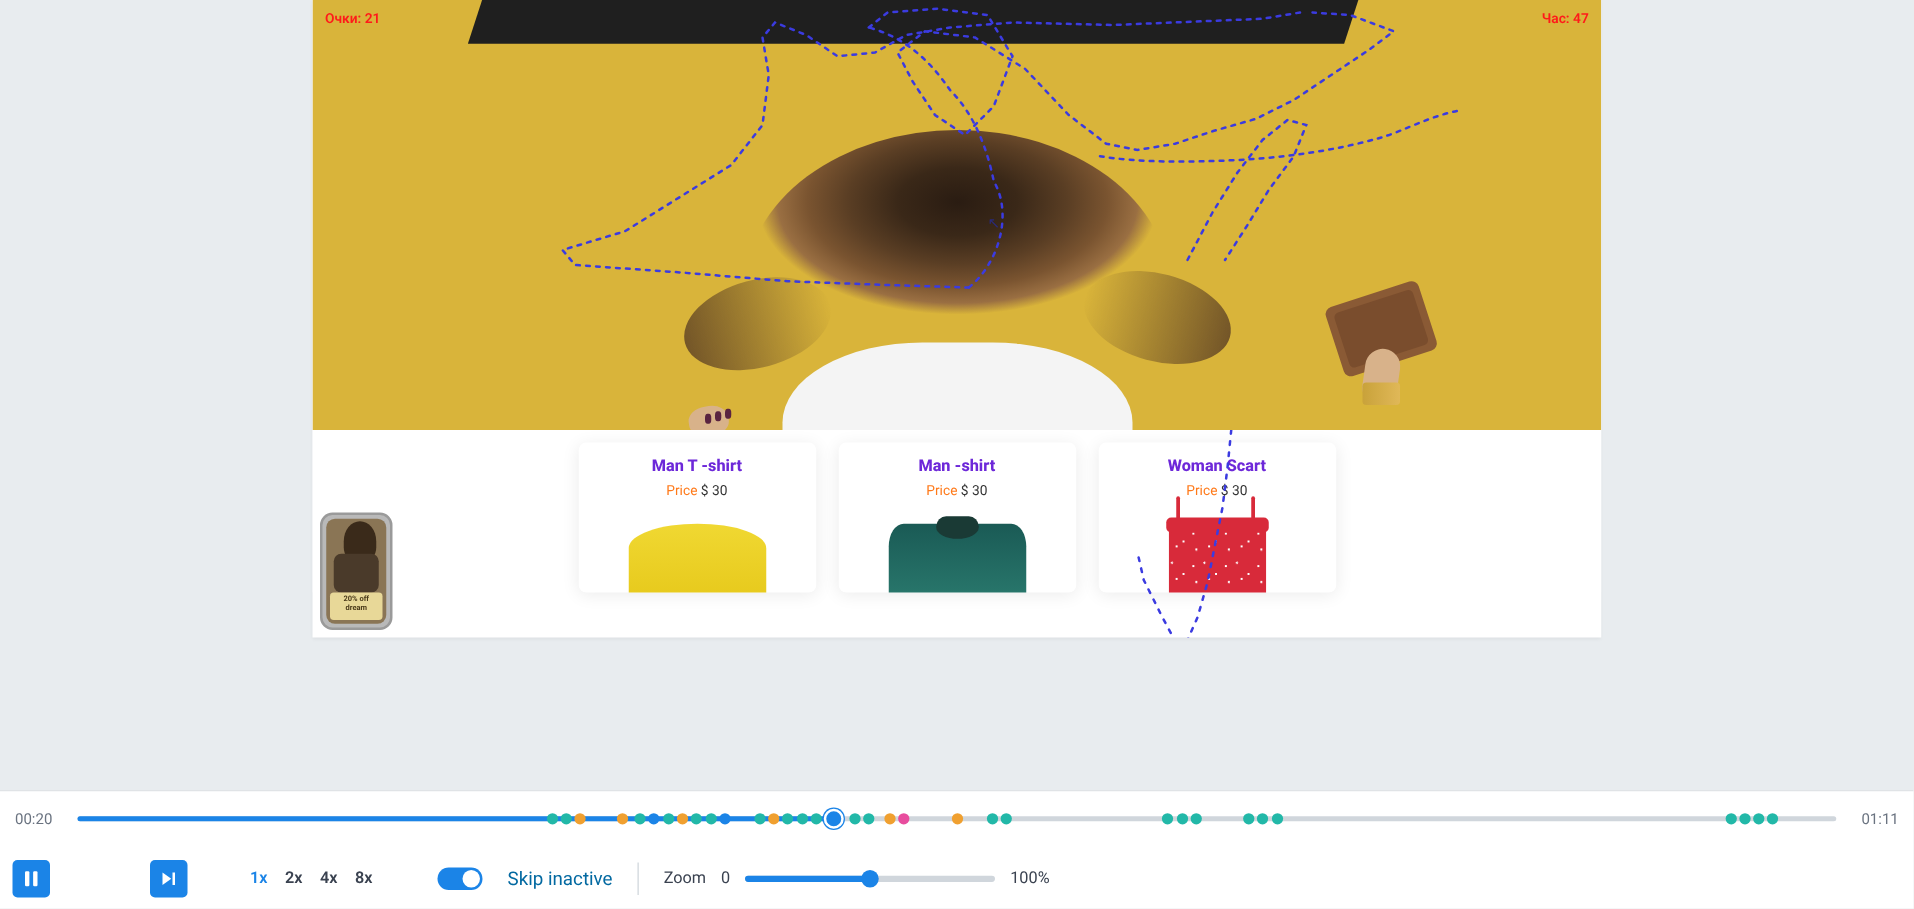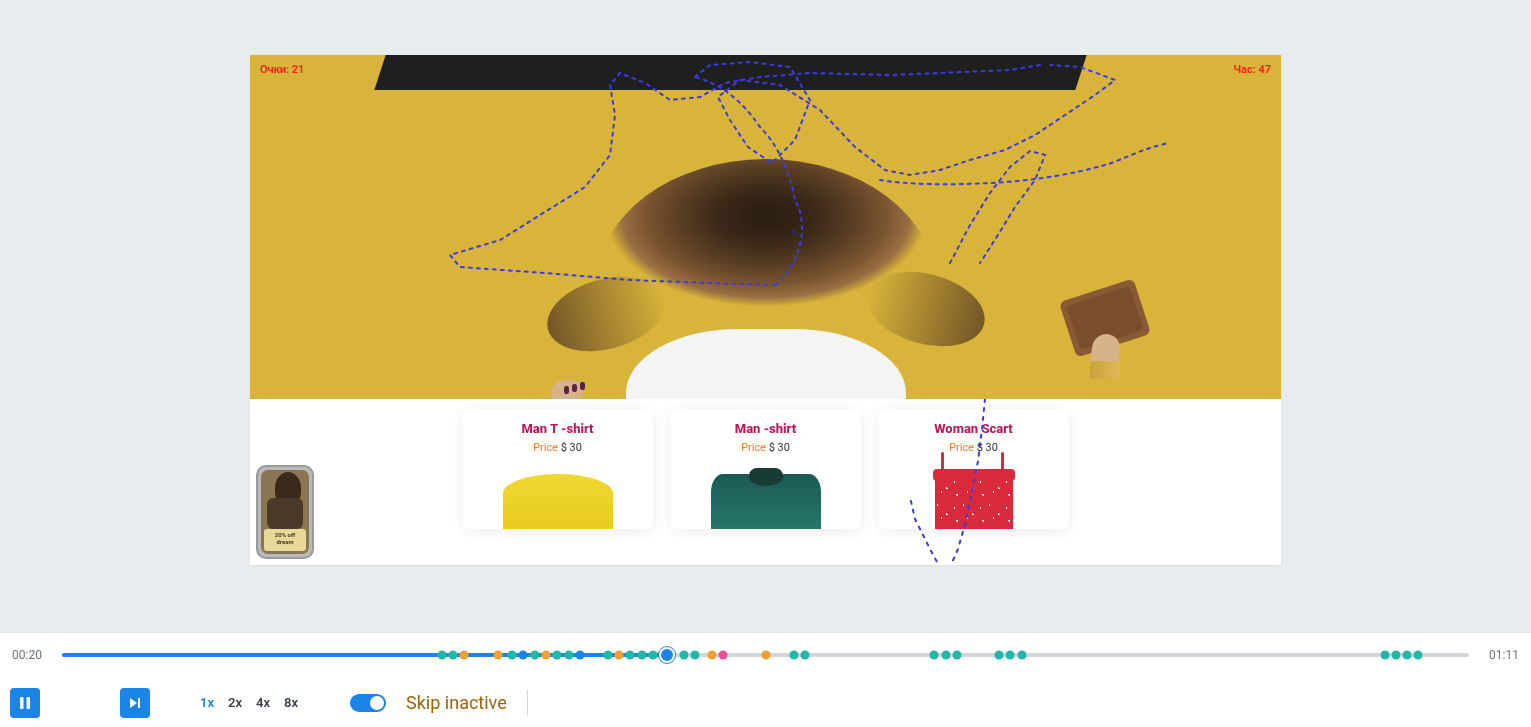--- a/index.html
+++ b/index.html
@@ -1,17 +1,17 @@
 <!DOCTYPE html>
 <html><head>
 <meta charset="utf-8">
 <style>
 *{margin:0;padding:0;box-sizing:border-box;font-family:-apple-system,BlinkMacSystemFont,"Segoe UI",Roboto,sans-serif}
 body{background:#e8ecef;width:1531px;height:727px;overflow:hidden;position:relative}
-.viewer-wrap{width:100%;display:flex;justify-content:center;padding-top:55px}
+.viewer-wrap{width:100%;display:flex;justify-content:center;}
 .session-viewport{width:1031px;height:510px;background:#fff;position:relative;overflow:hidden;box-shadow:0 1px 3px rgba(0,0,0,.06)}
 .hero{width:100%;height:344px;background:#d9b43a;position:relative;overflow:hidden}
 .hero-nav{position:absolute;top:0;left:130px;right:200px;height:35px;background:#1f1f1f;transform:skewX(-18deg)}
 .overlay-topleft{position:absolute;top:8px;left:10px;color:#ff1a1a;font-size:11px;font-weight:600}
 .overlay-topright{position:absolute;top:8px;right:10px;color:#ff1a1a;font-size:11px;font-weight:600}
 .person{position:absolute;left:50%;transform:translateX(-50%);bottom:-10px;width:700px;height:250px}
 .hair{position:absolute;left:50%;transform:translateX(-50%);top:0;width:340px;height:230px;background:radial-gradient(ellipse 160px 90px at 50% 25%,#2a1c12 0%,#3a2818 30%,#5a3e24 55%,#7a5430 75%,#9a6f42 90%,transparent 100%);border-radius:50% 50% 45% 45%/55% 55% 40% 40%;filter:blur(.3px)}
 .hair::before{content:"";position:absolute;left:-50px;top:120px;width:120px;height:70px;background:linear-gradient(90deg,rgba(90,62,36,.8),transparent);border-radius:50%;transform:rotate(-15deg)}
 .hair::after{content:"";position:absolute;right:-50px;top:115px;width:120px;height:70px;background:linear-gradient(-90deg,rgba(90,62,36,.8),transparent);border-radius:50%;transform:rotate(15deg)}
 .shirt{position:absolute;left:50%;transform:translateX(-50%);bottom:0;width:280px;height:80px;background:#f4f4f4;border-radius:40% 40% 0 0/80% 80% 0 0}
@@ -23,21 +23,21 @@
 .wallet{position:absolute;top:0;left:0;width:78px;height:58px;background:#8a5a35;border-radius:6px;transform:rotate(-18deg)}
 .wallet::after{content:"";position:absolute;inset:6px;border-radius:4px;background:#7a4d2d}
 .trail{position:absolute;inset:0;pointer-events:none}
 .trail svg{width:100%;height:100%}
 .trail path{fill:none;stroke:#3b3be0;stroke-width:2;stroke-dasharray:3 5;stroke-linecap:round}
 .cursor-icon{position:absolute;top:171px;left:540px;font-size:12px;color:#2a2a7a}
 .content{background:#fff;padding-top:10px;position:relative}
 .section-title{text-align:center;font-size:24px;font-weight:800;color:#222;padding:6px 0 16px}
 .card-row{display:flex;justify-content:center;gap:18px;padding:0 10px}
 .product-card{width:190px;height:120px;background:#fff;border-radius:6px;box-shadow:0 2px 14px rgba(0,0,0,.08);text-align:center;padding:12px 8px 0;position:relative;overflow:hidden}
-.product-title{font-size:13px;font-weight:800;color:#be185d}
+.product-title{font-size:13px;font-weight:800;color:#6d28d9}
 .product-price{font-size:11px;margin-top:5px}
 .price-label{color:#ff7a1a;font-weight:400}
 .price-val{color:#333;font-weight:400}
 .prod-img{position:absolute;bottom:-10px;left:50%;transform:translateX(-50%);width:110px;height:65px;border-radius:50% 50% 8px 8px/30% 30% 8px 8px}
 .prod-yellow{background:linear-gradient(180deg,#f0d832,#e6c81a)}
 .prod-teal{background:linear-gradient(180deg,#1a5a55,#2a7a6e);border-radius:12px 12px 4px 4px/18px 18px 4px 4px}
 .prod-teal::before{content:"";position:absolute;top:-6px;left:50%;transform:translateX(-50%);width:34px;height:18px;background:#1a3a35;border-radius:8px 8px 50% 50%}
 .prod-red{background:#d82a3a;width:78px;border-radius:6px 6px 4px 4px;background-image:radial-gradient(circle at 10% 20%,#fff .8px,transparent 1px),radial-gradient(circle at 45% 55%,#fff .8px,transparent 1px),radial-gradient(circle at 75% 30%,#fff .8px,transparent 1px),radial-gradient(circle at 25% 70%,#fff .8px,transparent 1px),radial-gradient(circle at 85% 80%,#fff .8px,transparent 1px);background-size:26px 26px;background-color:#d82a3a}
 .prod-red::before{content:"";position:absolute;top:-22px;left:6px;width:3px;height:22px;background:#d82a3a;border-radius:2px;box-shadow:60px 0 0 #d82a3a}
 .prod-red::after{content:"";position:absolute;top:-5px;left:-2px;right:-2px;height:12px;background:#d82a3a;border-radius:4px}
@@ -65,21 +65,21 @@
 
 .toolbar-row{display:flex;align-items:center;height:51px;padding:0 10px;gap:20px}
 .btn-square{width:30px;height:30px;background:#1b84e7;border-radius:4px;display:flex;align-items:center;justify-content:center;cursor:pointer;flex-shrink:0}
 .btn-square svg{width:14px;height:14px;fill:#fff}
 .step-btn{margin-left:60px}
 .speed-group{display:flex;gap:10px;font-size:13px;font-weight:600;color:#3a4250;margin-left:28px}
 .speed-item{cursor:pointer;padding:2px}
 .speed-item.active{color:#1b84e7}
 .toggle{position:relative;width:36px;height:18px;background:#1b84e7;border-radius:9px;cursor:pointer;flex-shrink:0}
 .toggle-knob{position:absolute;right:2px;top:2px;width:14px;height:14px;background:#fff;border-radius:50%}
-.skip-label{font-size:18px;color:#a16207}
+.skip-label{font-size:15px;color:#0369a1}
 .sep{width:1px;height:26px;background:#d0d6dc}
 .zoom-group{display:flex;align-items:center;gap:12px;font-size:13px;color:#3a4250}
 .zoom-track{position:relative;width:200px;height:16px;display:flex;align-items:center}
 .zoom-bg{position:absolute;left:0;right:0;top:50%;transform:translateY(-50%);height:5px;background:#d0d6dc;border-radius:3px}
 .zoom-fill{position:absolute;left:0;top:50%;transform:translateY(-50%);height:5px;background:#1b84e7;border-radius:3px;width:50%}
 .zoom-thumb{position:absolute;left:50%;top:50%;transform:translate(-50%,-50%);width:14px;height:14px;background:#1b84e7;border-radius:50%}
 </style>
 </head>
 <body>
 
@@ -211,14 +211,24 @@
         <span class="speed-item">2x</span>
         <span class="speed-item">4x</span>
         <span class="speed-item">8x</span>
       </div>
     <div style="width:10px"></div>
     <div class="toggle">
         <div class="toggle-knob"></div>
       </div>
     <span class="skip-label">Skip inactive</span>
     <div class="sep"></div>
+    <div class="zoom-group">
+      <span>Zoom</span>
+      <span>0</span>
+      <div class="zoom-track">
+        <div class="zoom-bg"></div>
+        <div class="zoom-fill" id="zoom-fill" style="width: 50%;"></div>
+        <div class="zoom-thumb" id="zoom-thumb" style="left: 50%;"></div>
+      </div>
+      <span>100%</span>
+    </div>
   </div>
 </div>
 
 </body></html>

